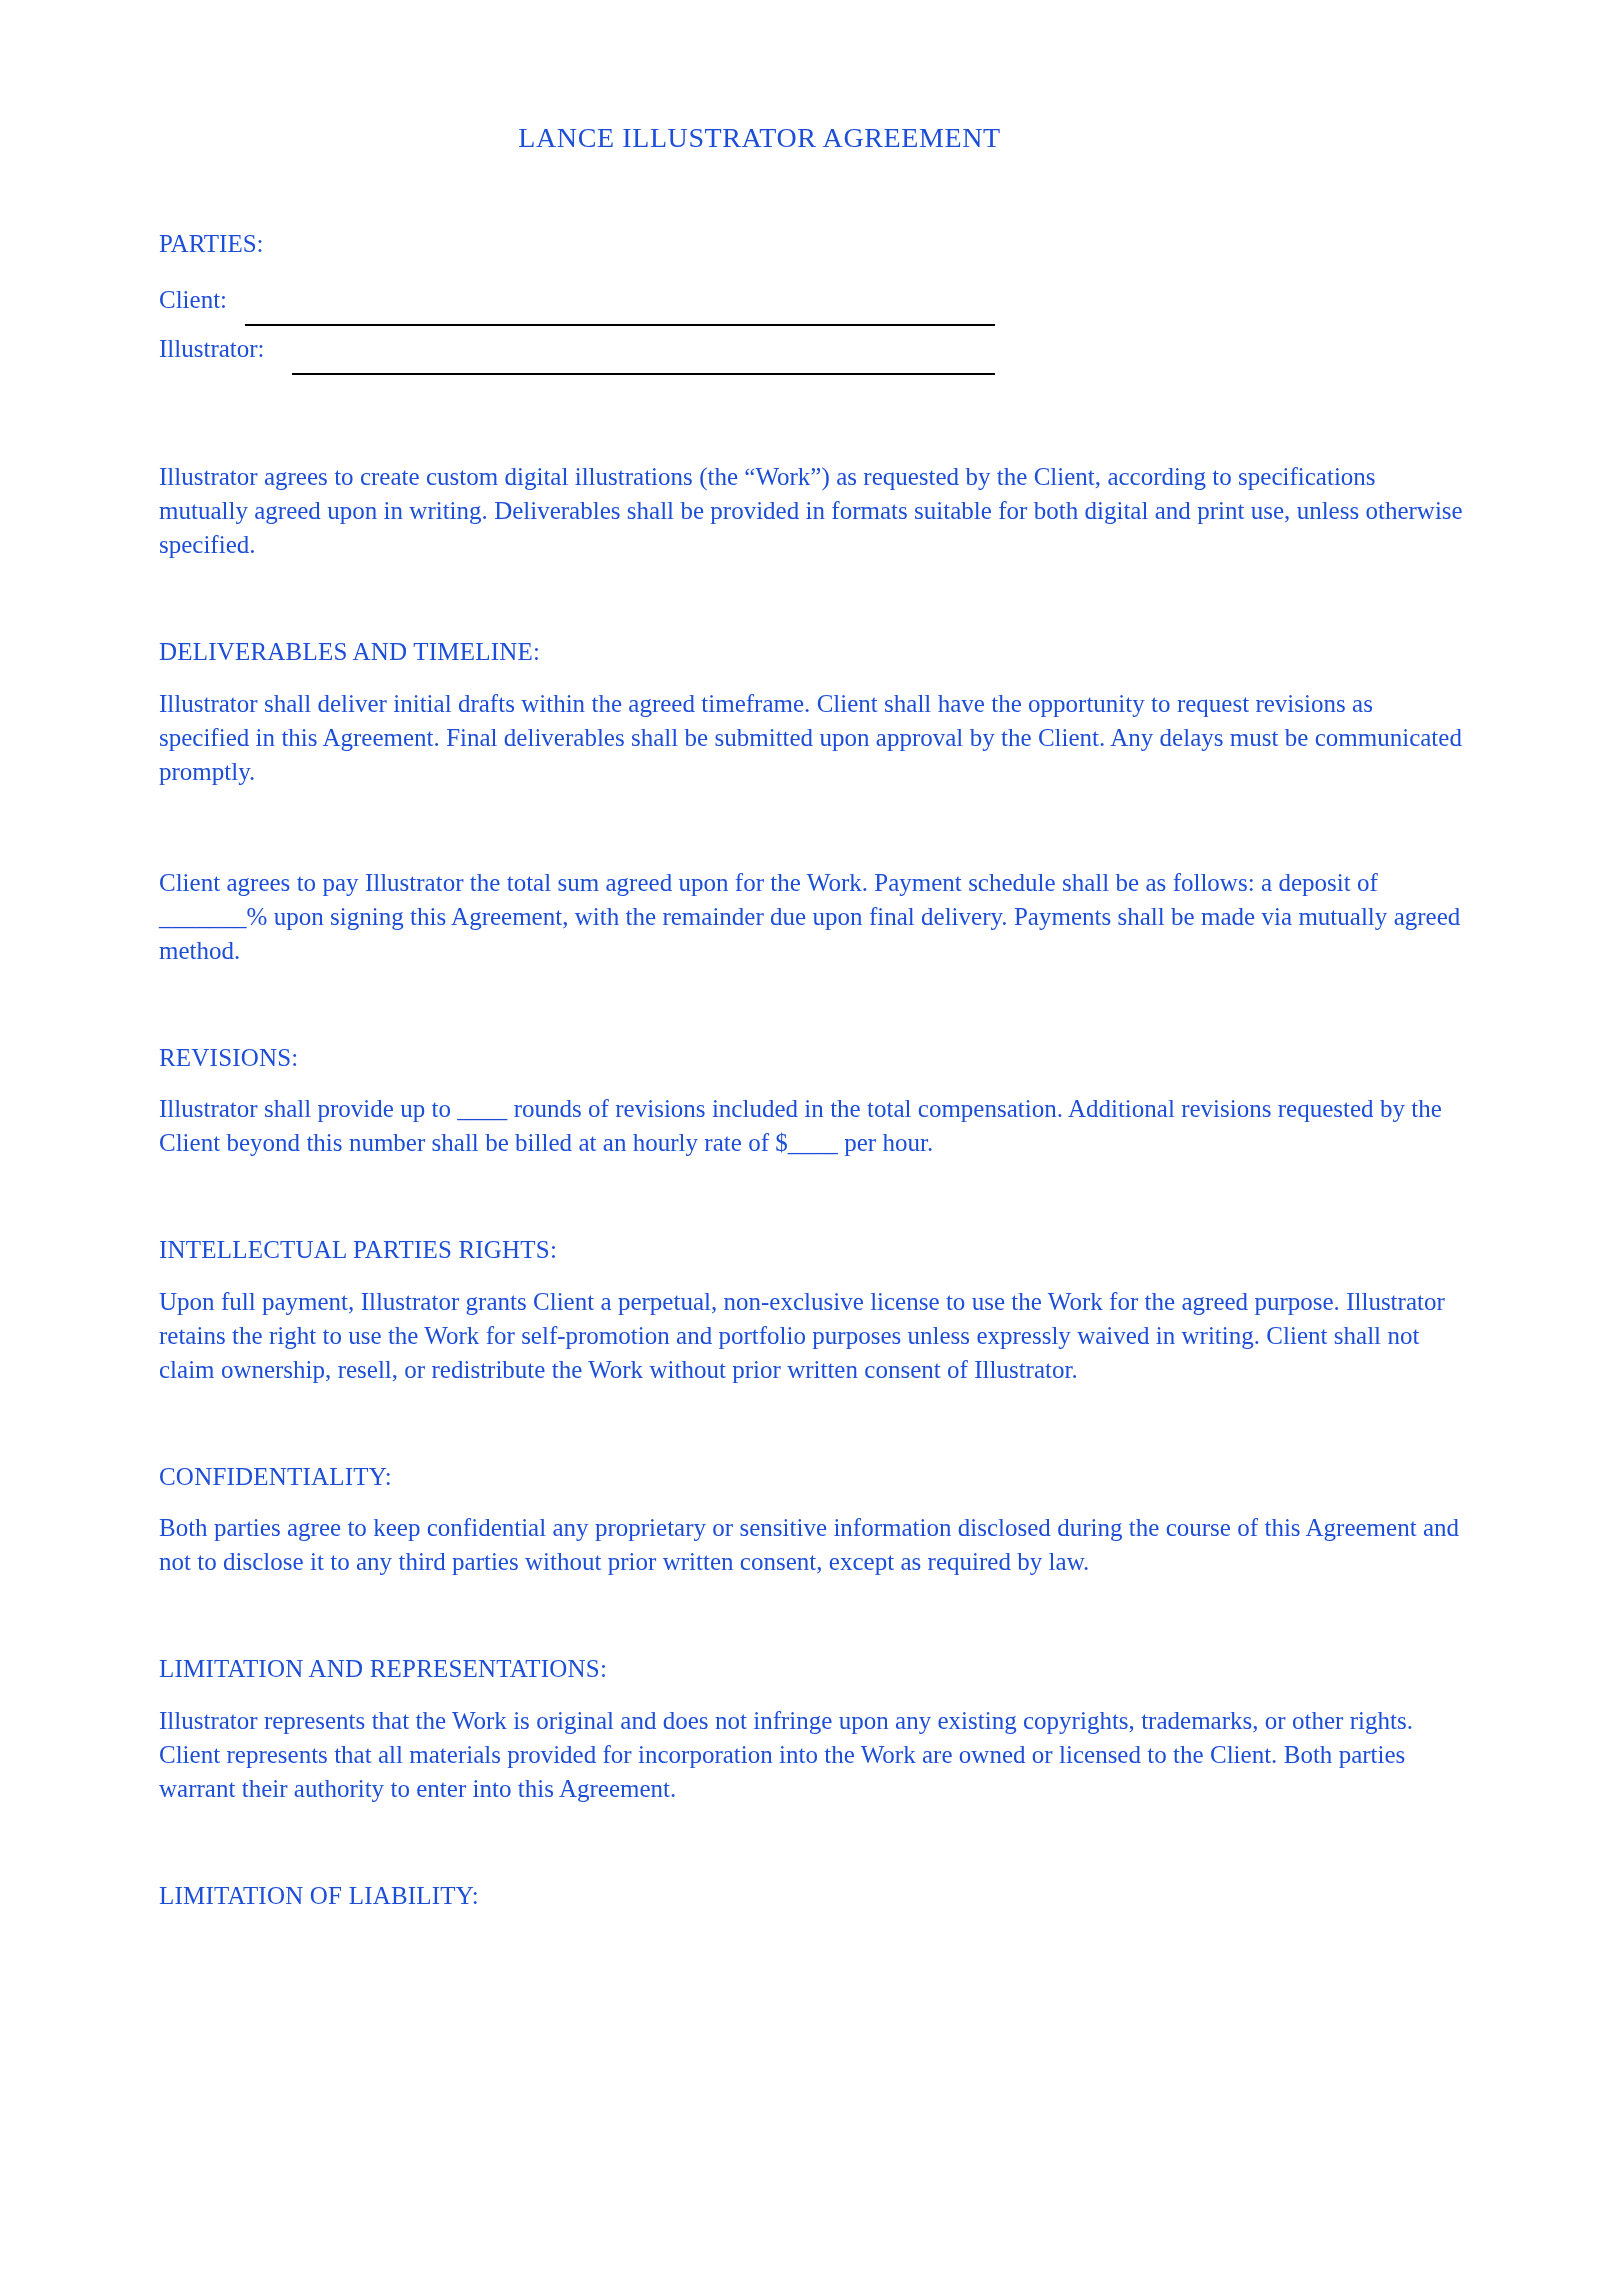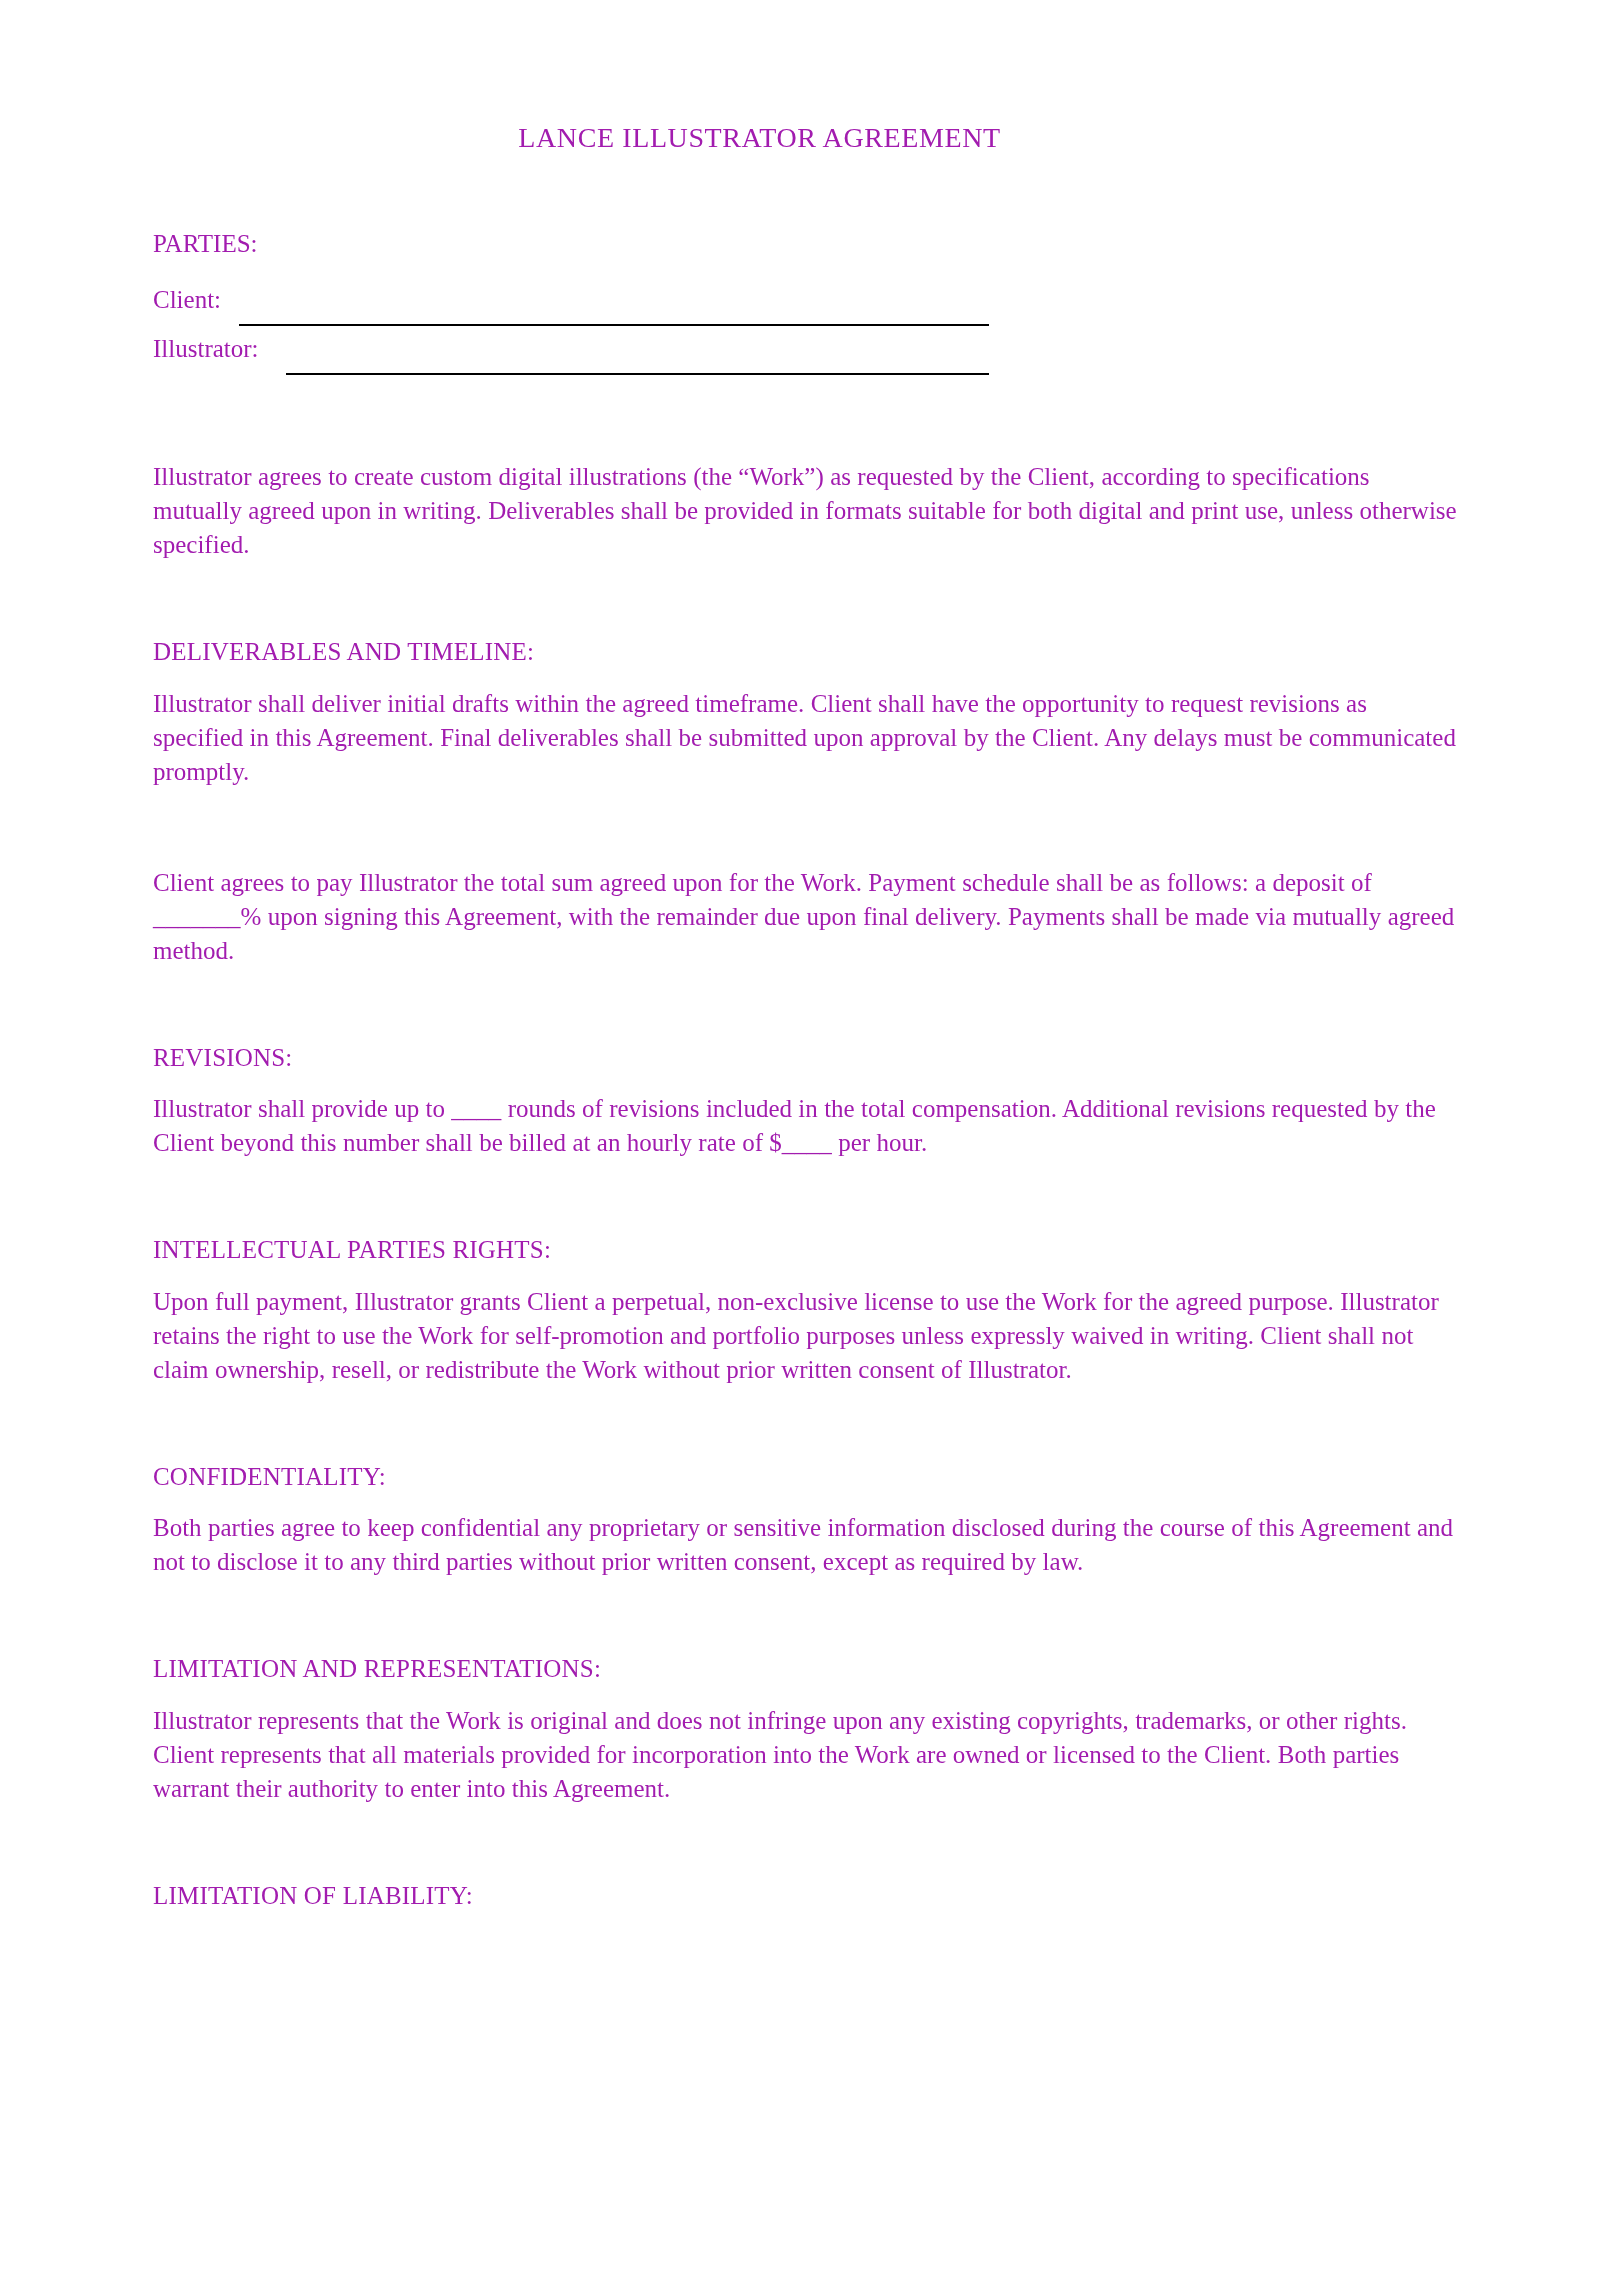--- a/index.html
+++ b/index.html
@@ -9,21 +9,21 @@
   }
 
   .page {
     position: relative;
     width: 1621px;
     height: 2293px;
     background: #ffffff;
     margin: 0 auto;
     overflow: hidden;
     font-family: "Liberation Serif", "DejaVu Serif", serif;
-    color: #a21caf;
+    color: #1d4ed8;
     -webkit-font-smoothing: antialiased;
   }
 
   
   .doc-title {
     position: absolute;
     top: 123px;
     left: 0;
     width: 1621px;
     text-align: center;
@@ -32,21 +32,21 @@
     line-height: 1.1;
     font-weight: 400;
     
     padding-right: 102px;
     box-sizing: border-box;
   }
 
   
   .body-col {
     position: absolute;
-    left: 153px;
+    left: 159px;
     top: 231px;
     width: 1308px;
   }
 
   .section { margin: 0 0 0 0; }
 
   .heading {
     font-size: 25px;
     font-weight: 400;
     line-height: 1.0;

